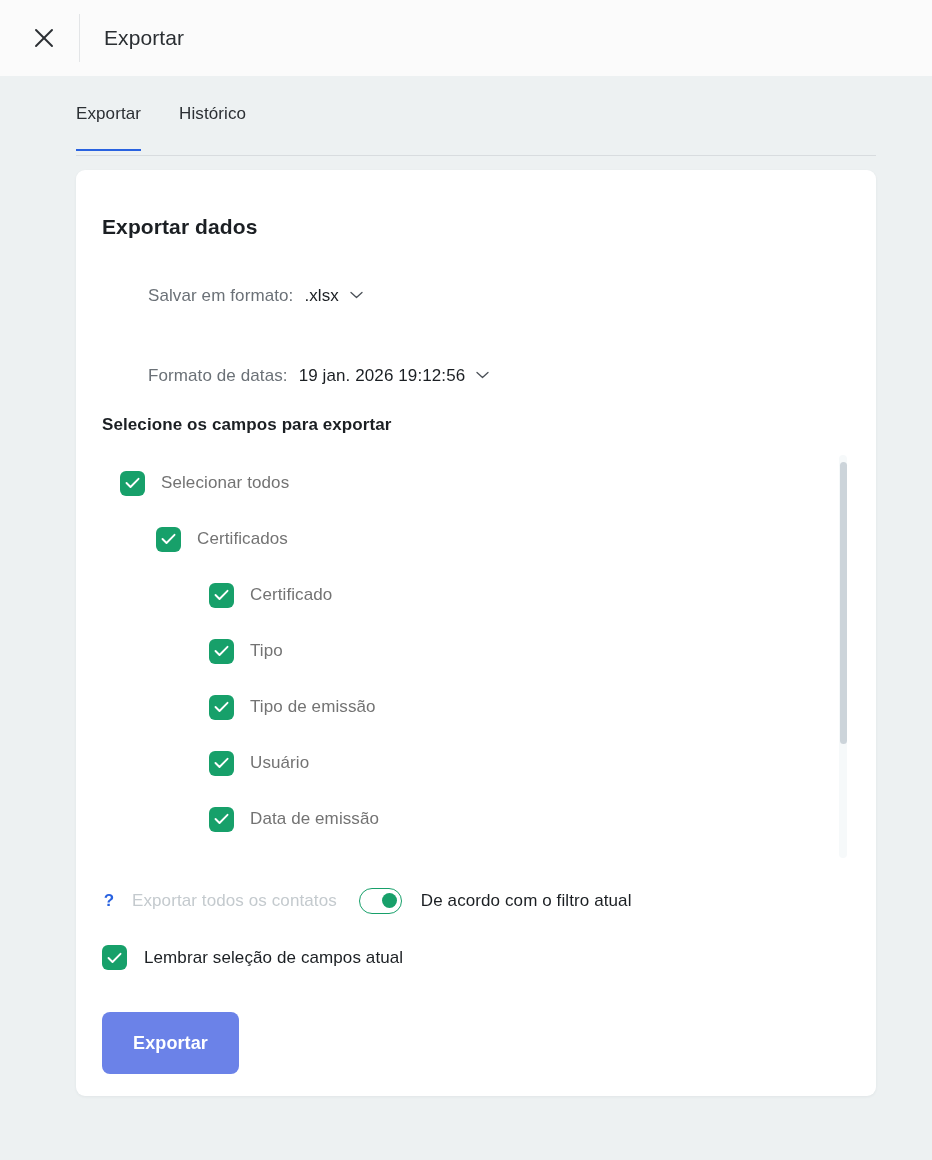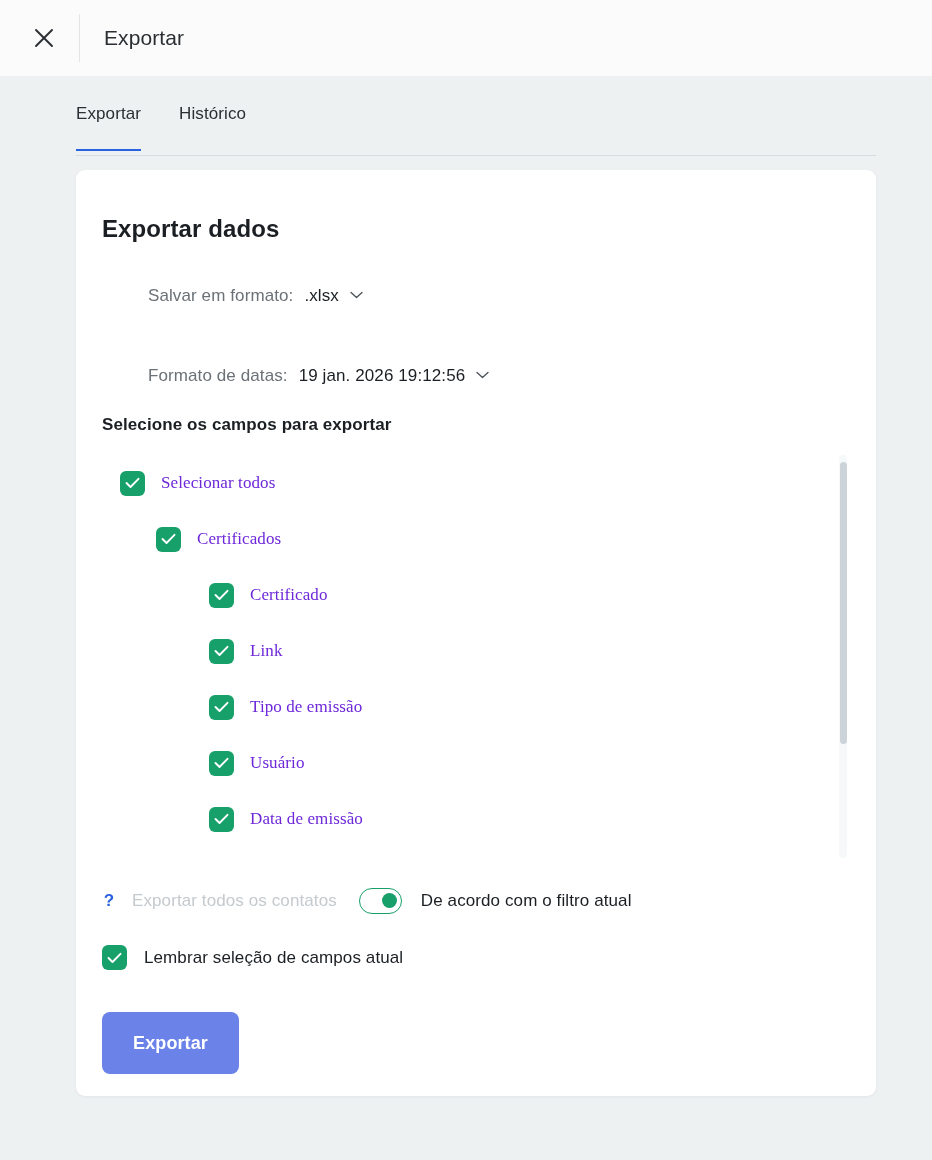--- a/index.html
+++ b/index.html
@@ -58,21 +58,21 @@
   
   .card {
     position: absolute; top: 170px; left: 76px;
     width: 800px; height: 926px;
     background: #fff; border-radius: 9px;
     box-shadow: 0 1px 3px rgba(40,50,60,.06);
     overflow: hidden;
   }
   .card-title {
     position: absolute; top: 45px; left: 26px;
-    font-size: 24px; font-weight: 700; color: #1b1f23;
+    font-size: 21px; font-weight: 700; color: #1b1f23;
     letter-spacing: .1px;
   }
 
   .field-row { position: absolute; left: 26px; display: flex; align-items: baseline; margin-left: 46px; }
   .field-row.format { top: 116px; }
   .field-row.dates  { top: 196px; }
   .field-label { font-size: 17px; color: #6b7177; letter-spacing: .1px; }
   .field-value {
     font-size: 17px; font-weight: 400; color: #1b1f23;
     margin-left: 11px; letter-spacing: .1px; cursor: pointer;
@@ -107,21 +107,21 @@
   .tree-row.lvl1 { padding-left: 80px; }
   .tree-row.lvl2 { padding-left: 133px; }
 
   .cb {
     width: 25px; height: 25px; border-radius: 6px;
     background: #17a06a; flex: 0 0 auto;
     display: flex; align-items: center; justify-content: center;
   }
   .cb svg { display: block; }
   .tree-label {
-    margin-left: 16px; font-size: 17px; color: #6d28d9; letter-spacing: .1px; font-family: Liberation Serif, serif;
+    margin-left: 16px; font-size: 17px; color: #737373; letter-spacing: .1px;
   }
 
   
   .scroll-track {
     position: absolute; top: 285px; left: 763px;
     width: 8px; height: 403px;
     background: #f6f9fa; border-radius: 4px;
   }
   .scroll-thumb {
     position: absolute; top: 292px; left: 764px;
@@ -246,21 +246,21 @@
             </svg>
           </span>
           <span class="tree-label">Certificado</span>
         </div>
         <div class="tree-row lvl2">
           <span class="cb">
             <svg width="15" height="12" viewBox="0 0 15 12" fill="none" stroke="#fff" stroke-width="1.9" stroke-linecap="round" stroke-linejoin="round">
               <polyline points="1.5,6 5.5,10 13.5,1.8"></polyline>
             </svg>
           </span>
-          <span class="tree-label">Link</span>
+          <span class="tree-label">Tipo</span>
         </div>
         <div class="tree-row lvl2">
           <span class="cb">
             <svg width="15" height="12" viewBox="0 0 15 12" fill="none" stroke="#fff" stroke-width="1.9" stroke-linecap="round" stroke-linejoin="round">
               <polyline points="1.5,6 5.5,10 13.5,1.8"></polyline>
             </svg>
           </span>
           <span class="tree-label">Tipo de emissão</span>
         </div>
         <div class="tree-row lvl2">

